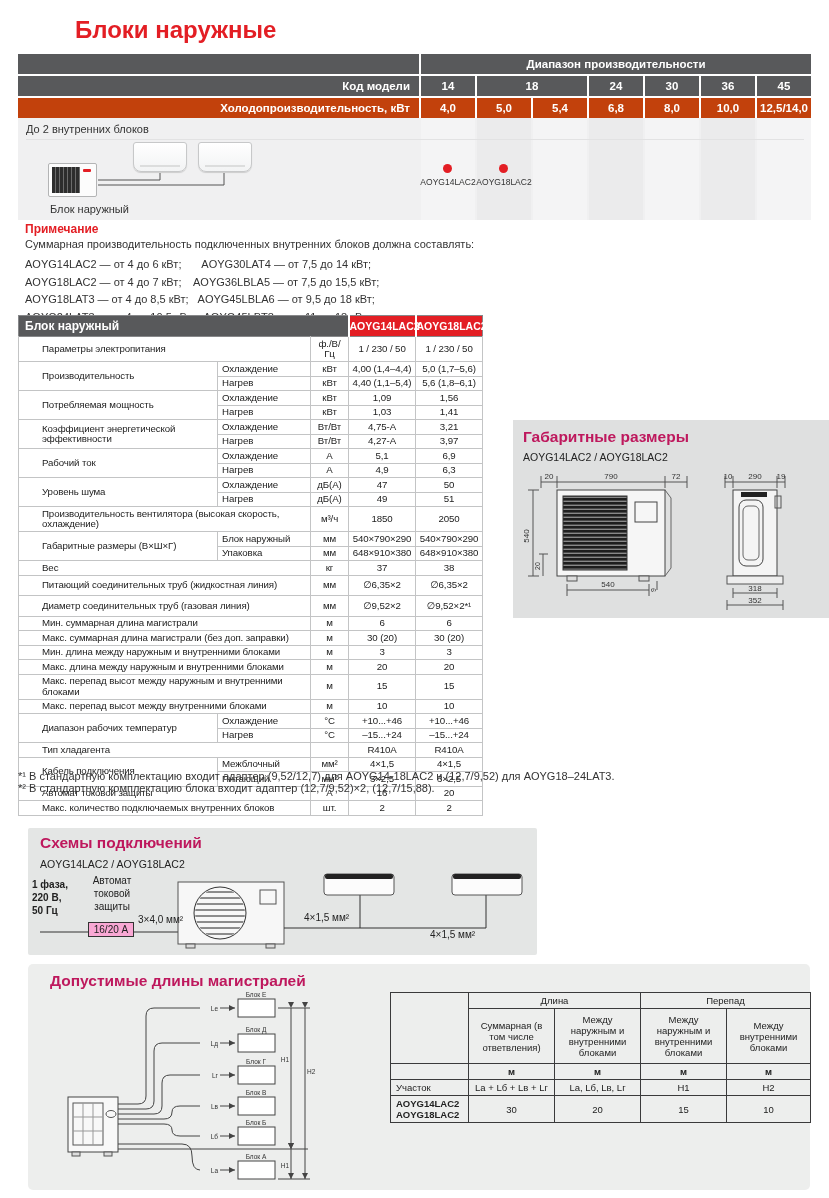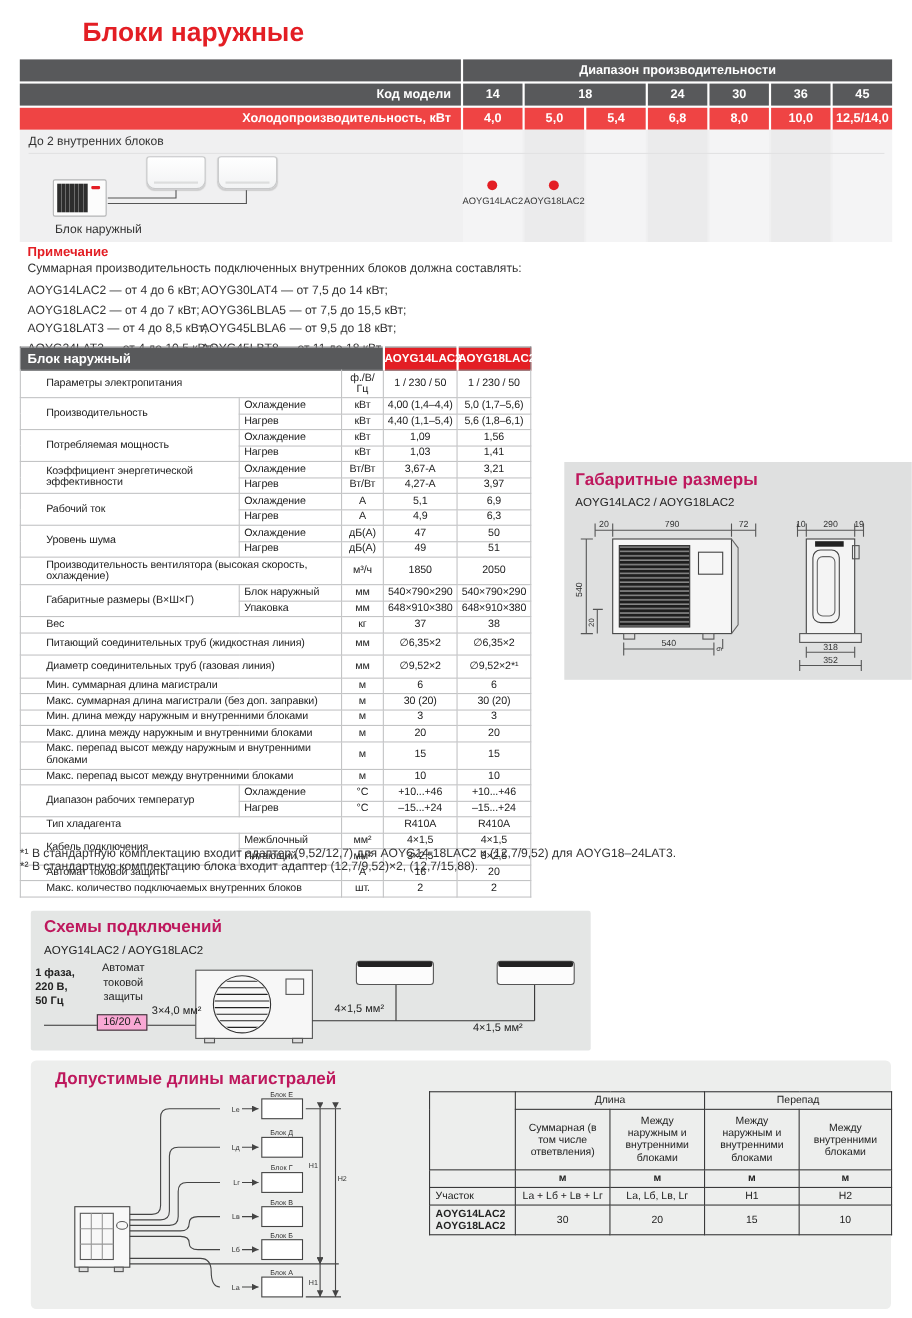--- a/index.html
+++ b/index.html
@@ -8,42 +8,42 @@
   .page { position:relative; width:829px; height:1198px; background:#fff; overflow:hidden; }
   .abs { position:absolute; }
 
   
   .page-title { left:75px; top:16px; font-size:24px; font-weight:bold; color:#e31e24; }
 
   
   .rt { left:18px; top:54px; display:grid; grid-template-columns:401px repeat(7,54px); grid-auto-rows:20px; gap:2px; background:#fff; }
   .rt .cell { display:flex; align-items:center; justify-content:center; color:#fff; font-weight:bold; font-size:11.5px; background:#58595b; }
   .rt .lbl { justify-content:flex-end; padding-right:9px; }
-  .rt .red { background:#ef4444; }
+  .rt .red { background:#c2410c; }
   .rt .sp7 { grid-column:2 / span 7; }
   .rt .sp2 { grid-column:span 2; }
 
   
   .band { left:18px; top:118px; width:793px; height:102px; background:#f0f0f1; }
   .stripe { position:absolute; top:0; bottom:0; width:54px; }
   .band-label { position:absolute; left:8px; top:5px; font-size:11px; color:#333; border-bottom:1px solid #e2e2e3; width:778px; padding-bottom:4px; }
   .indoor { position:absolute; width:54px; height:30px; background:linear-gradient(#ffffff,#f2f3f4); border:1px solid #c7c8c9; border-radius:3px 3px 8px 8px; box-shadow:0 1px 1px rgba(0,0,0,.15); }
   .indoor:after { content:""; position:absolute; left:6px; right:6px; bottom:4px; height:2px; background:#dcdddd; }
   .outdoor { position:absolute; left:30px; top:45px; width:49px; height:34px; background:#fcfcfc; border:1px solid #b3b4b5; border-radius:2px; }
   .outdoor .grille { position:absolute; left:3px; top:3px; width:28px; height:26px; background:repeating-linear-gradient(to right,#2d2d2d 0 3px,#6b6b6b 3px 4px); }
   .outdoor .logo { position:absolute; right:5px; top:5px; width:8px; height:3px; background:#e31e24; border-radius:1px; }
   .band-caption { position:absolute; left:32px; top:85px; font-size:11px; color:#333; }
   .dot { position:absolute; width:9px; height:9px; border-radius:50%; background:#e31e24; }
   .dot-label { position:absolute; width:60px; text-align:center; font-size:8.5px; color:#333; }
 
   
   .notes-title { left:25px; top:222px; font-size:12px; font-weight:bold; color:#e31e24; }
   .notes-intro { left:25px; top:238px; font-size:11px; color:#333; }
   .ncol { top:256px; font-size:11px; color:#333; line-height:17.5px; }
-  .ncol.l { left:25px; } .ncol.r { left:183px; }
+  .ncol.l { left:25px; } .ncol.r { left:193px;text-align:center; }
 
   
   table.spec { position:absolute; left:18px; top:315px; width:464px; border-collapse:collapse; table-layout:fixed; }
   table.spec col.c1{width:199px;} table.spec col.c2{width:93px;} table.spec col.c3{width:38px;} table.spec col.c4{width:67px;} table.spec col.c5{width:67px;}
   table.spec th { height:21px; font-size:12px; }
   table.spec th.title { background:#58595b; color:#fff; text-align:left; padding-left:6px; border-right:2px solid #fff; }
   table.spec th.model { background:#e31e24; color:#fff; font-size:10.5px; text-align:center; }
   table.spec th.m2 { border-left:2px solid #fff; }
   table.spec td { border:1px solid #c3c4c5; font-size:9.7px; line-height:10.5px; padding:1.5px 3px; text-align:center; color:#222; letter-spacing:-0.1px; }
   table.spec { border:1px solid #87888a; }
@@ -189,21 +189,21 @@
         <tr>
           <td class="s">Нагрев</td>
           <td class="u">кВт</td>
           <td>1,03</td>
           <td>1,41</td>
         </tr>
         <tr class="grp">
           <td rowspan="2" class="p">Коэффициент энергетической эффективности</td>
           <td class="s">Охлаждение</td>
           <td class="u">Вт/Вт</td>
-          <td>3,67-A</td>
+          <td>4,75-A</td>
           <td>3,21</td>
         </tr>
         <tr>
           <td class="s">Нагрев</td>
           <td class="u">Вт/Вт</td>
           <td>4,27-A</td>
           <td>3,97</td>
         </tr>
         <tr class="grp">
           <td rowspan="2" class="p">Рабочий ток</td>

